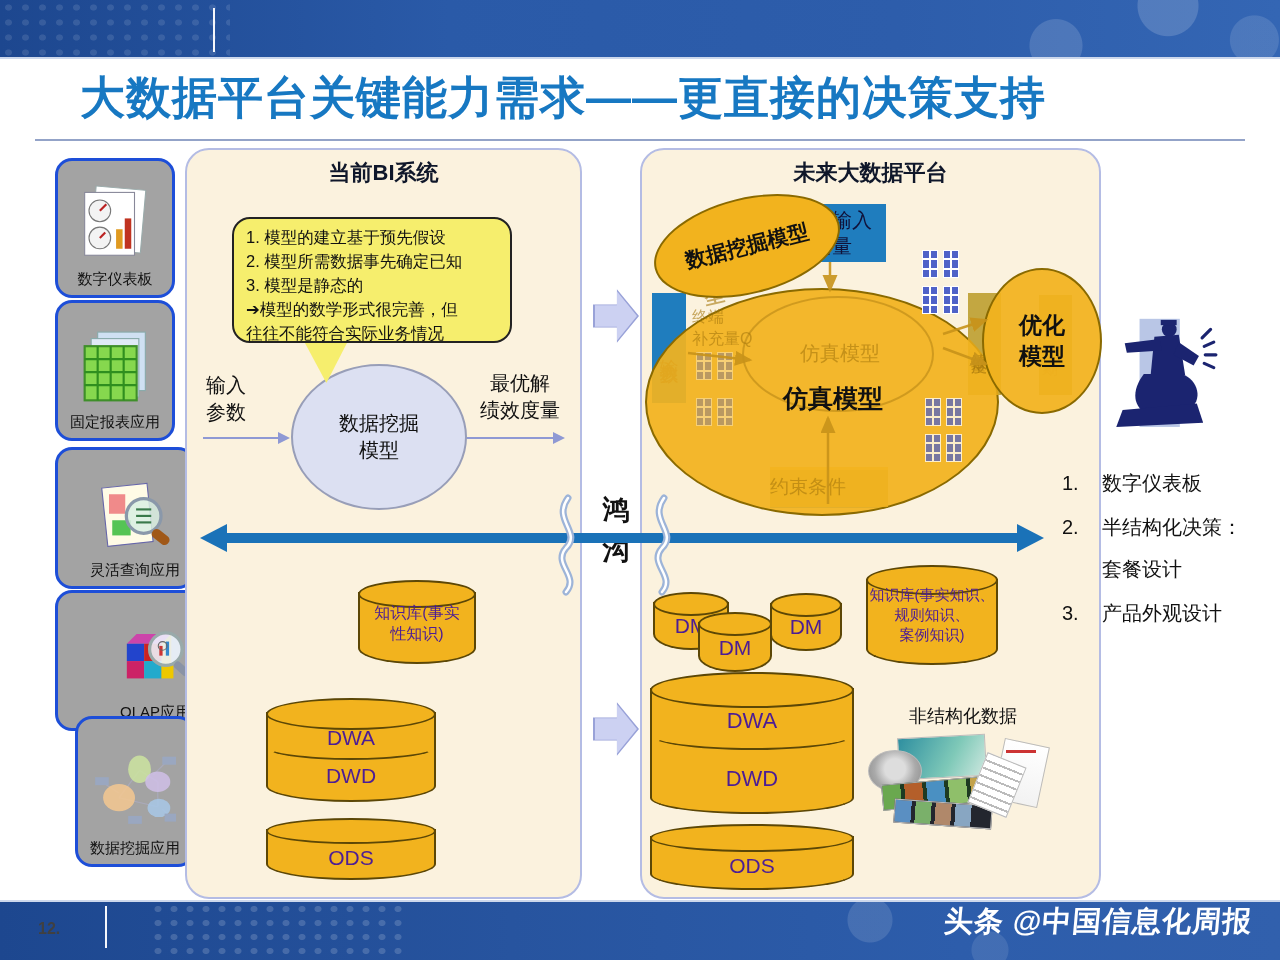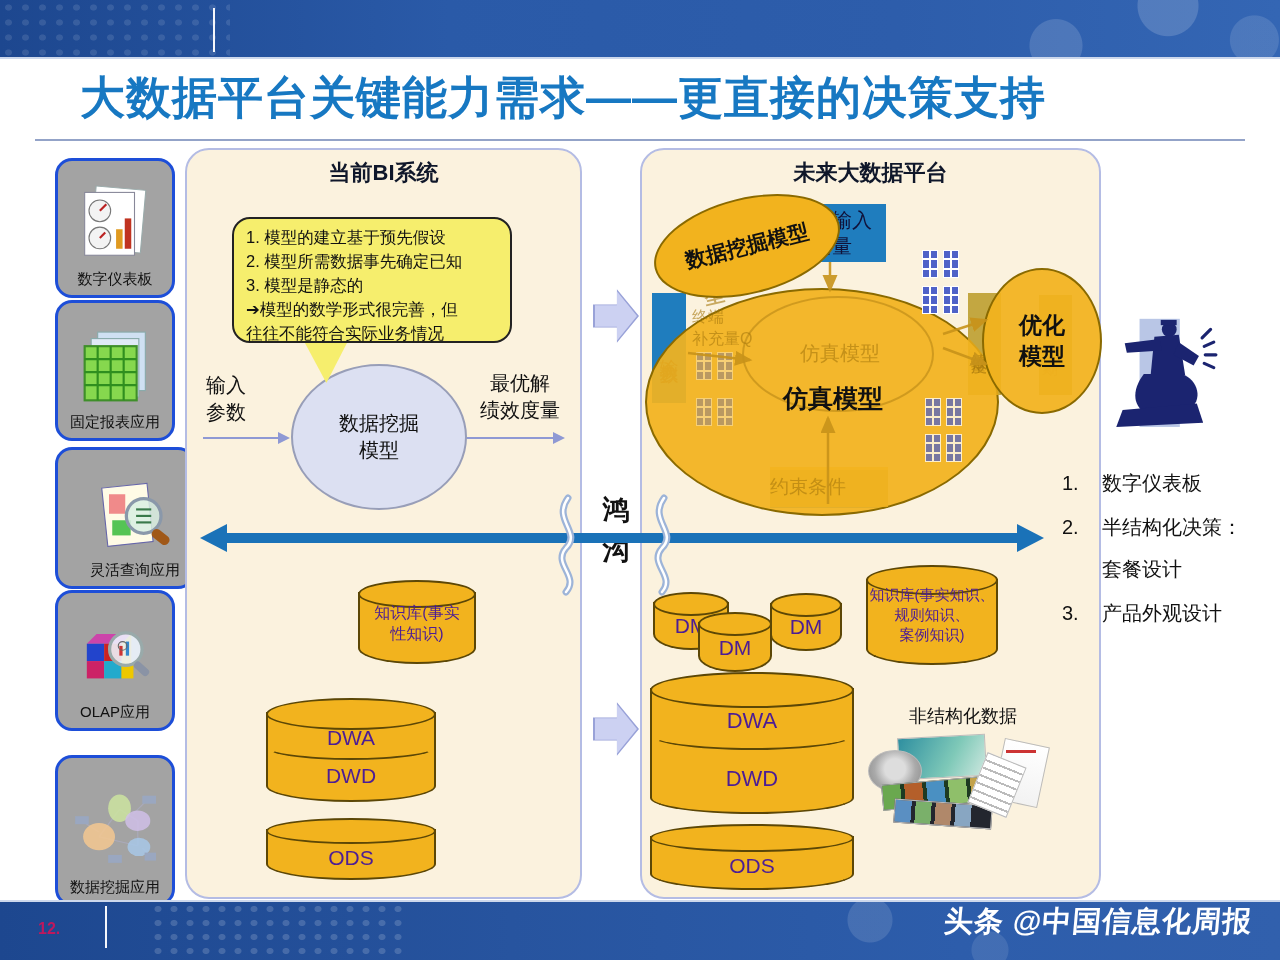--- a/index.html
+++ b/index.html
@@ -21,21 +21,21 @@
   .bar-vline-top{position:absolute;left:213px;top:8px;width:2px;height:44px;background:#f4f6fb;}
   .bar-bottom{position:absolute;left:0;top:900px;width:1280px;height:60px;
      background:linear-gradient(90deg,#1d478f 0%,#27549f 40%,#2d5dab 75%,#3160ad 100%);
      border-top:2px solid #cdd8ec;}
   .bar-bottom::before{content:"";position:absolute;left:150px;top:0;width:260px;height:100%;
      background-image:radial-gradient(rgba(255,255,255,.16) 3px,transparent 4px);
      background-size:16px 14px;}
   .bar-bottom::after{content:"";position:absolute;right:230px;top:0;width:300px;height:100%;
      background-image:radial-gradient(circle at 40% 30%,rgba(255,255,255,.12) 0 22px,transparent 23px),
        radial-gradient(circle at 80% 80%,rgba(255,255,255,.10) 0 18px,transparent 19px);}
-  .page-num{position:absolute;left:38px;top:920px;color:#be185d;font-size:16px;font-weight:bold;}
+  .page-num{position:absolute;left:38px;top:920px;color:#404040;font-size:16px;font-weight:bold;}
   .bar-vline-bot{position:absolute;left:105px;top:906px;width:2px;height:42px;background:#f4f6fb;}
   .watermark{position:absolute;right:28px;top:902px;color:#fff;font-size:29px;font-weight:800;
      transform:skewX(-5deg);letter-spacing:1px;}
   
   .title{position:absolute;left:80px;top:68px;font-size:45px;font-weight:800;color:#1778c2;
      letter-spacing:1px;}
   .hrule{position:absolute;left:35px;top:139px;width:1210px;height:2px;background:#93a3c8;}
   
   .side-box{position:absolute;left:55px;width:114px;background:#a3a3a3;border:3px solid #1d4ed8;
      border-radius:17px;display:flex;flex-direction:column;align-items:center;justify-content:flex-end;}
@@ -159,39 +159,39 @@
       <g stroke="#3a7a4a" stroke-width="2">
         <line x1="37" y1="32" x2="51" y2="32"></line>
           <line x1="37" y1="38" x2="51" y2="38"></line>
           <line x1="37" y1="44" x2="51" y2="44"></line>
       </g>
       <rect x="52" y="50" width="18" height="9" rx="4" fill="#a05818" transform="rotate(38 56 54)"></rect>
     </svg>
     <div class="side-label">灵活查询应用</div>
   </div>
 
-  <div class="side-box" style="top:590px;height:135px;">
+  <div class="side-box" style="top:590px;height:135px;padding-left:40px;">
     <svg class="side-ic" width="78" height="86" viewBox="0 0 72 78">
       <polygon points="10,24 19,15 51,15 42,24" fill="#cc44aa"></polygon>
       <polygon points="42,24 51,15 51,47 42,56" fill="#d8a800"></polygon>
       <rect x="10" y="24" width="16" height="16" fill="#2244cc"></rect>
       <rect x="26" y="24" width="16" height="16" fill="#cc2222"></rect>
       <rect x="10" y="40" width="16" height="16" fill="#cc2266"></rect>
       <rect x="26" y="40" width="16" height="16" fill="#22aacc"></rect>
       <rect x="42" y="42" width="11" height="14" fill="#eec800"></rect>
       <circle cx="46" cy="29" r="15" fill="#eef6ff" fill-opacity=".88" stroke="#9aa" stroke-width="3"></circle>
       <rect x="40" y="26" width="3" height="9" fill="#c33"></rect>
       <rect x="46" y="22" width="3" height="13" fill="#38c"></rect>
       <circle cx="43" cy="26" r="4" fill="none" stroke="#666"></circle>
       <rect x="55" y="40" width="16" height="7" rx="3" fill="#8a93a5" transform="rotate(42 57 42)"></rect>
     </svg>
     <div class="side-label">OLAP应用</div>
   </div>
 
-  <div class="side-box" style="top:755px;height:145px;">
+  <div class="side-box" style="top:716px;height:145px;margin-left:20px;">
     <svg class="side-ic" width="82" height="94" viewBox="0 0 72 78">
       <g stroke="#aab" stroke-width="1">
         <line x1="22" y1="44" x2="40" y2="20"></line>
           <line x1="40" y1="20" x2="56" y2="30"></line>
         <line x1="22" y1="44" x2="56" y2="52"></line>
           <line x1="56" y1="30" x2="56" y2="52"></line>
         <line x1="8" y1="31" x2="22" y2="40"></line>
           <line x1="62" y1="14" x2="52" y2="24"></line>
         <line x1="66" y1="60" x2="60" y2="54"></line>
       </g>

